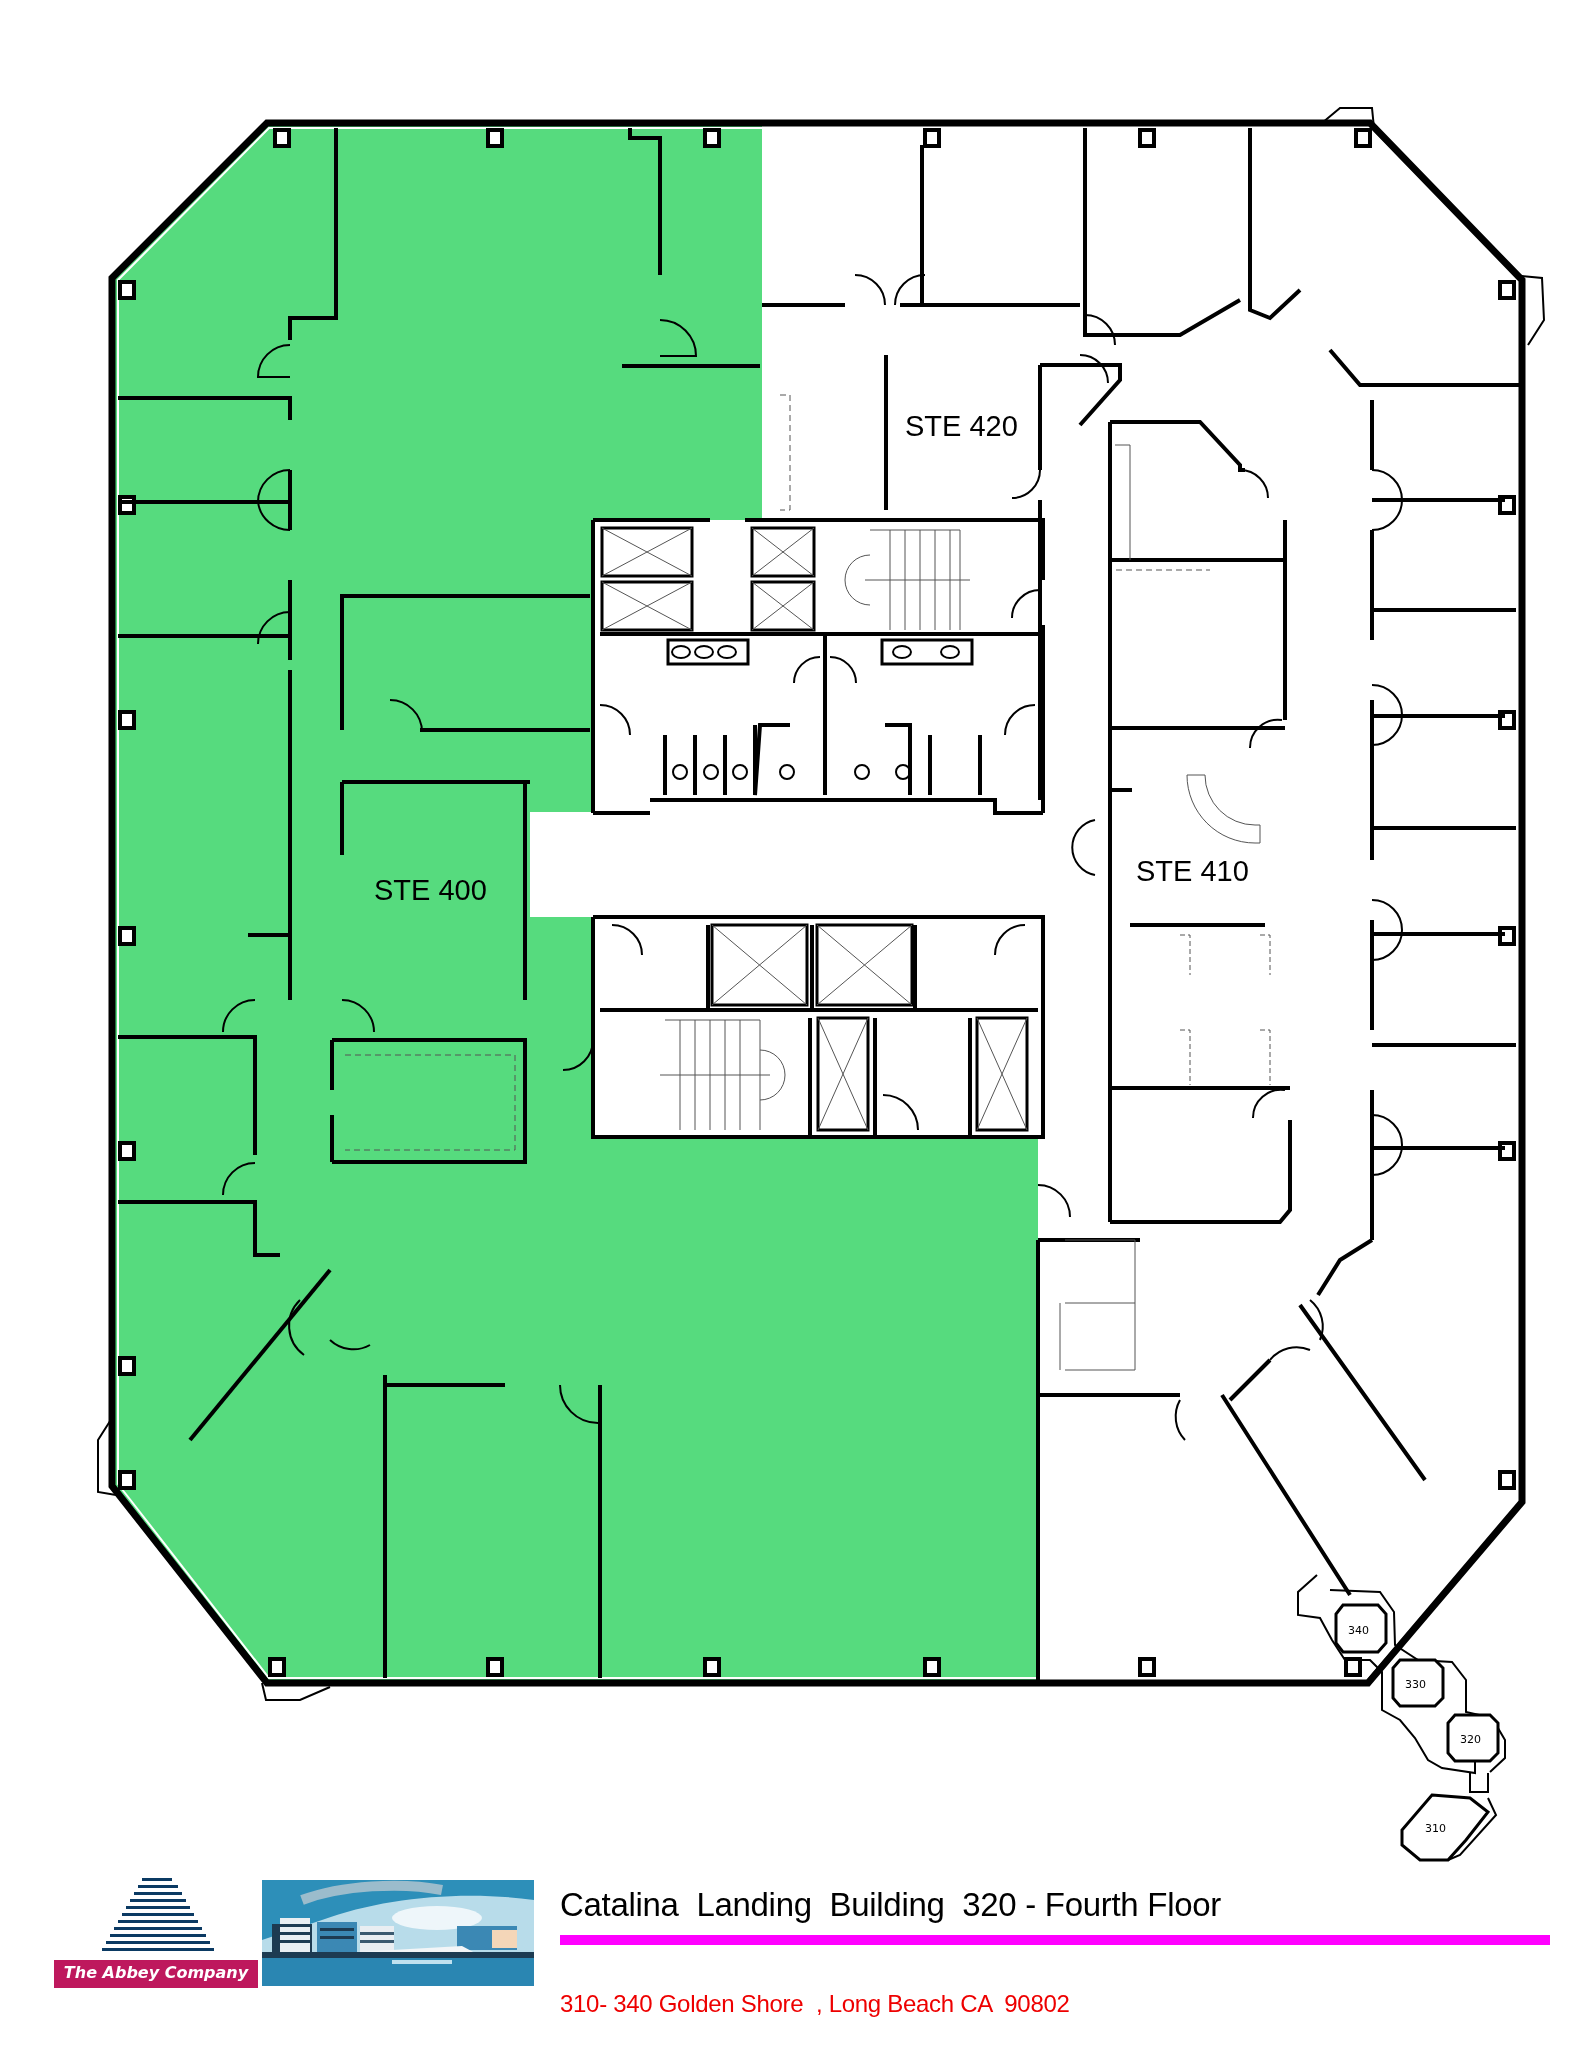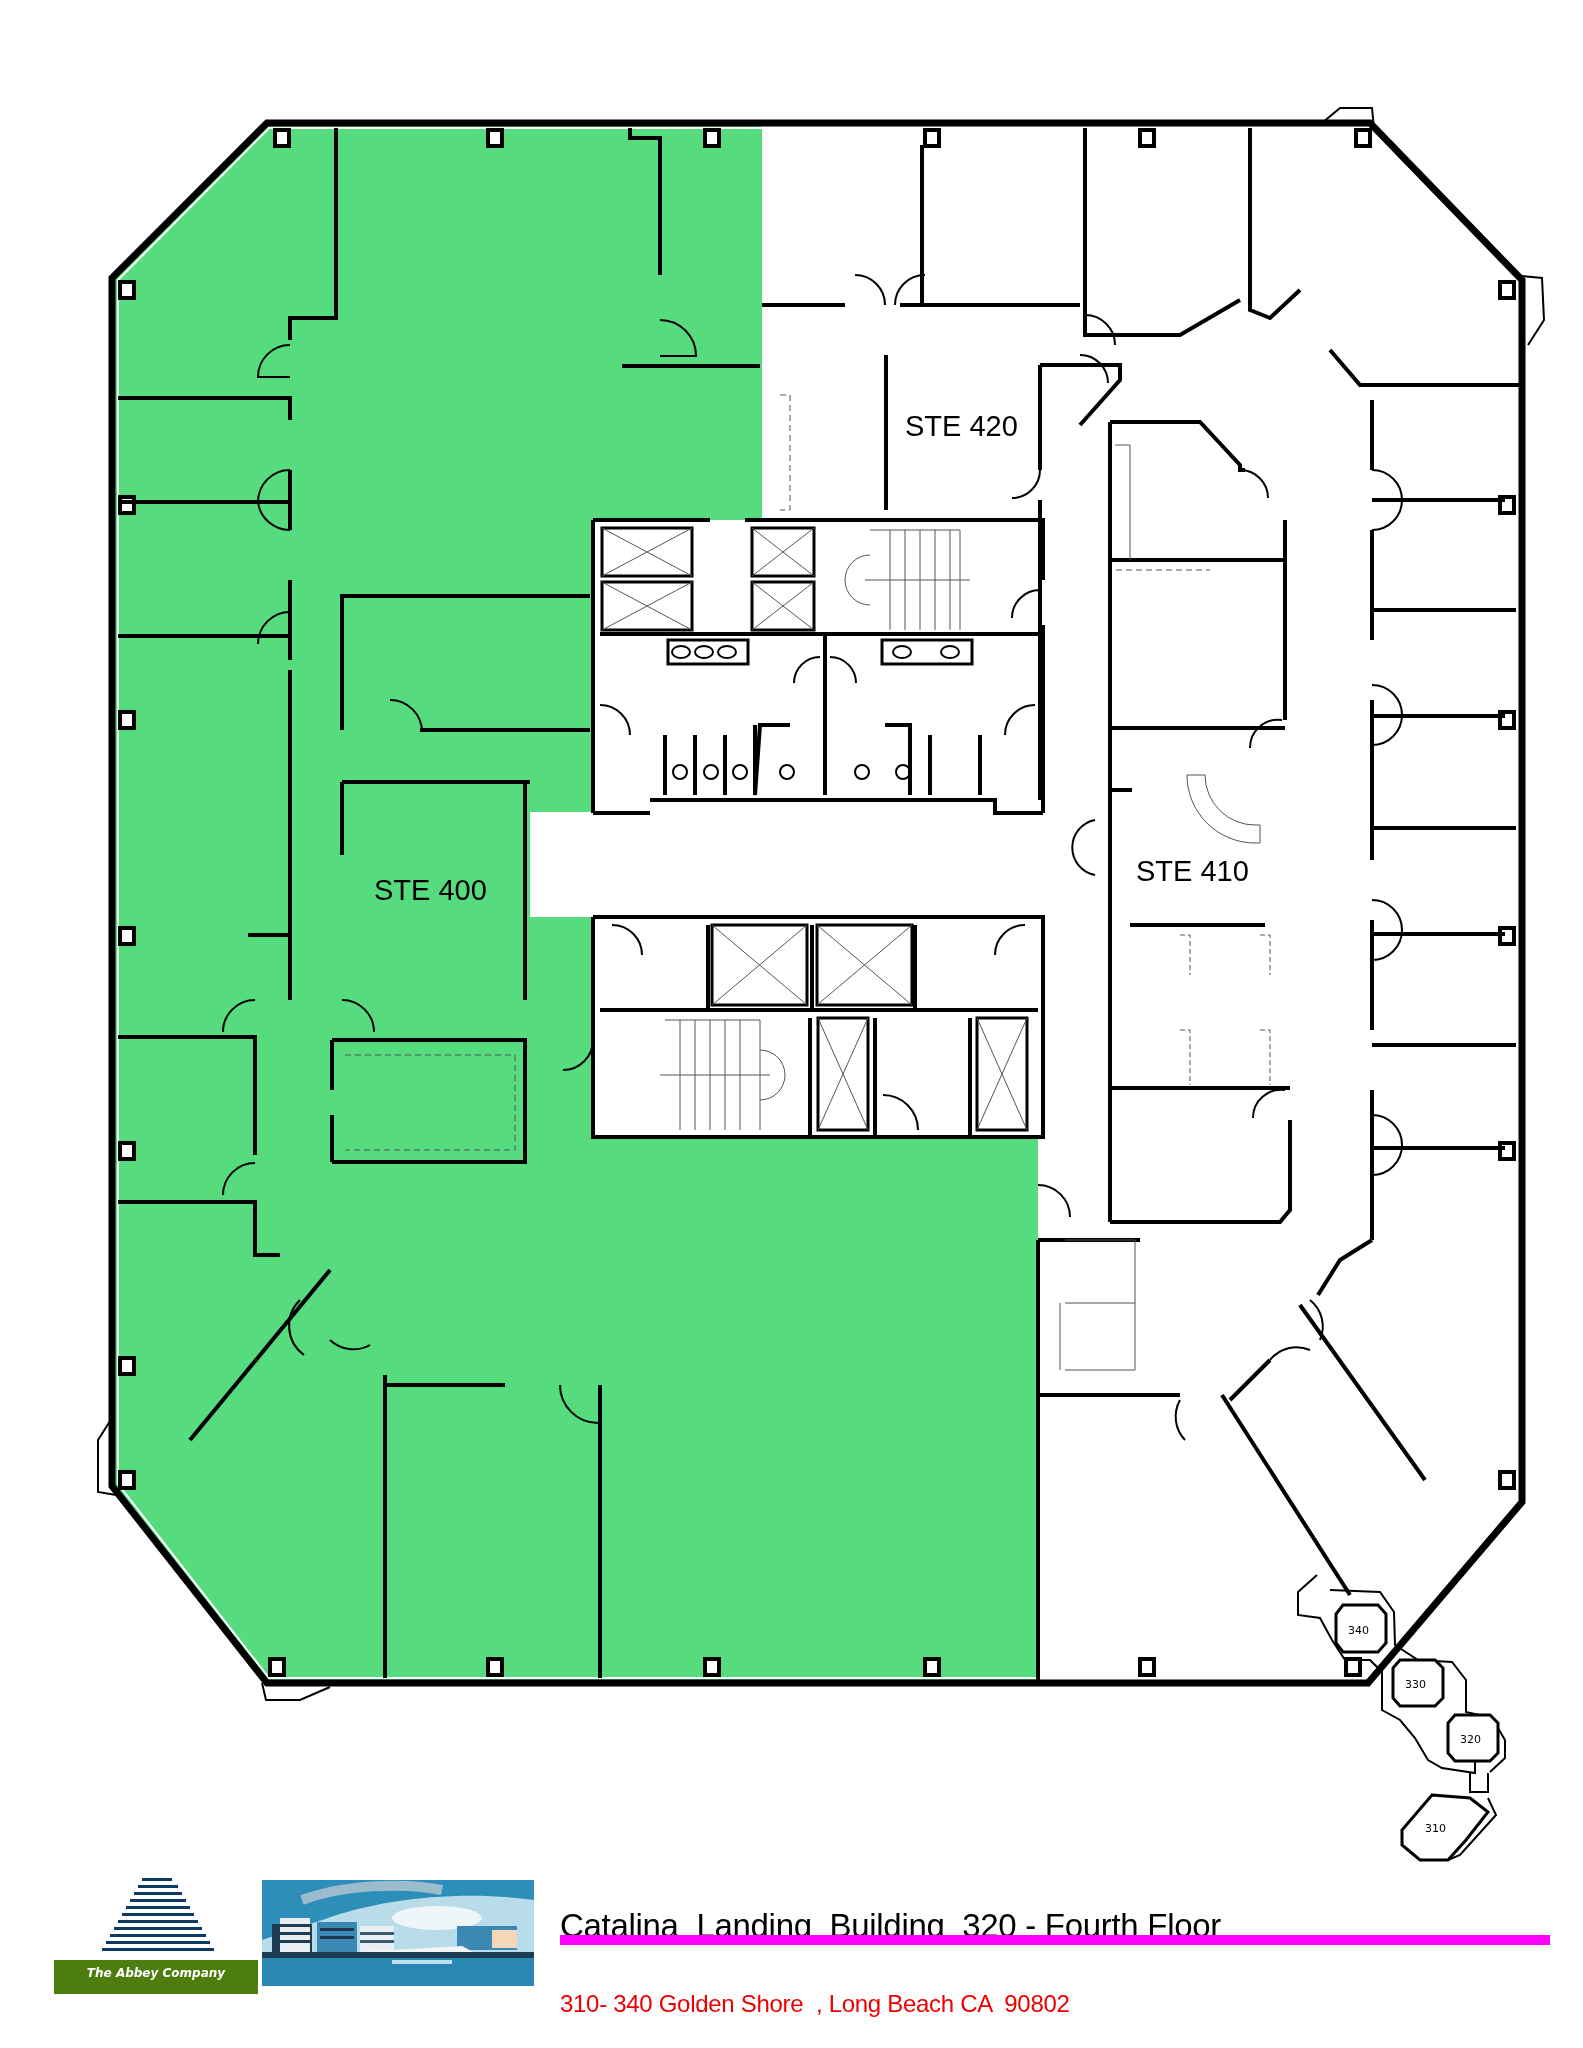--- a/index.html
+++ b/index.html
@@ -9,23 +9,23 @@
   .wall-thin { fill: none; stroke: #000; stroke-width: 4; }
   .wall-inner { fill: none; stroke: #fff; stroke-width: 2; }
   .door { fill: none; stroke: #000; stroke-width: 2; }
   .fixture { fill: none; stroke: #555; stroke-width: 1; }
   .col { fill: #fff; stroke: #000; stroke-width: 4; }
   .suite-label { font-family: "Liberation Sans", sans-serif; font-size: 29px; fill: #000; }
   .key-label { font-family: "DejaVu Sans", sans-serif; font-size: 11px; fill: #000; }
   .footer { position: absolute; }
   .logo { position: absolute; left: 54px; top: 1878px; width: 204px; height: 108px; }
   .logo-stripes { position: absolute; left: 16px; top: 0; width: 172px; height: 78px; }
-  .logo-band { position: absolute; left: 0; top: 82px; width: 204px; height: 34px; background: #4d7c0f; color: #fff; font-family: "DejaVu Sans", sans-serif; font-style: italic; font-weight: bold; font-size: 12px; line-height: 26px; text-align: center; }
+  .logo-band { position: absolute; left: 0; top: 82px; width: 204px; height: 28px; background: #be185d; color: #fff; font-family: "DejaVu Sans", sans-serif; font-style: italic; font-weight: bold; font-size: 16px; line-height: 26px; text-align: center; }
   .photo { position: absolute; left: 262px; top: 1880px; width: 272px; height: 106px; overflow: hidden; }
-  .title { position: absolute; left: 560px; top: 1886px; font-size: 33px; color: #000; white-space: pre; letter-spacing: -0.3px; margin-top: 21px; }
+  .title { position: absolute; left: 560px; top: 1886px; font-size: 33px; color: #000; white-space: pre; letter-spacing: -0.3px; }
   .rule { position: absolute; left: 560px; top: 1935px; width: 990px; height: 10px; background: #ff00ff; }
   .address { position: absolute; left: 560px; top: 1951px; font-size: 24px; color: #ee0000; white-space: pre; letter-spacing: -0.3px; margin-top: 39px; }
 </style>
 </head>
 <body>
 
 <svg id="plan" viewBox="0 0 1583 2048" xmlns="http://www.w3.org/2000/svg">
 
   <polygon points="267,123 762,123 762,520 593,520 593,812 530,812 530,900 593,900 593,1137 1038,1137 1038,1683 267,1683 112,1486 112,278" fill="#56DB7E" stroke="none"></polygon>
 

